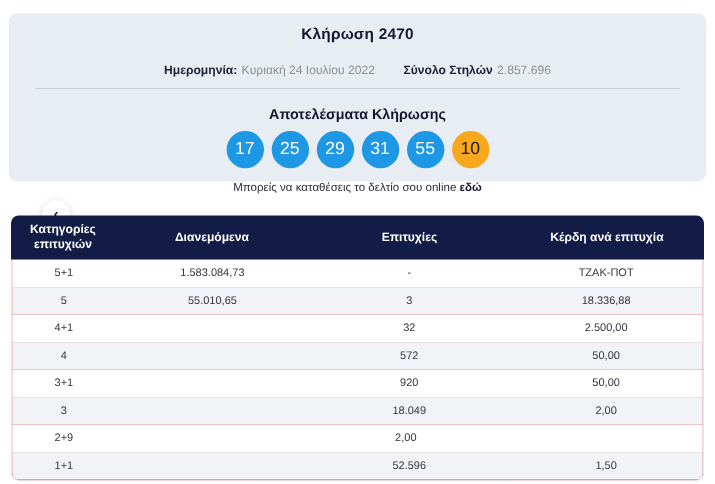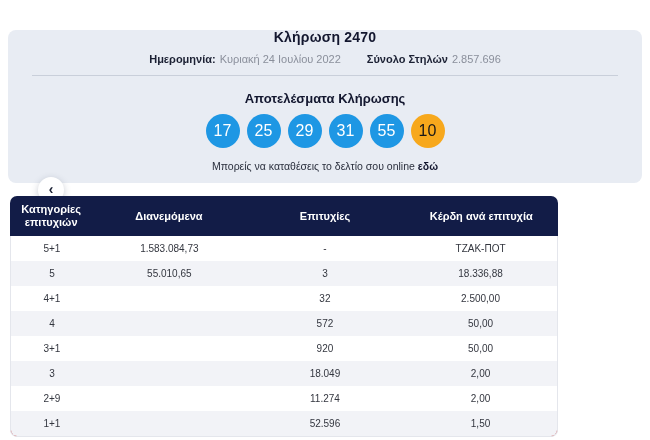--- a/index.html
+++ b/index.html
@@ -7,35 +7,36 @@
   body {
     background: #ffffff;
     font-family: "Liberation Sans", sans-serif;
     position: relative;
     overflow: hidden;
   }
 
   
   .panel {
     position: absolute;
-    left: 8px; top: 30px;
+    left: 8px; top: 12px;
     width: 634px; height: 153px;
     background: #e8ecf3;
     border-radius: 8px;
+    padding-top: 11px;
   }
   .draw-title {
     text-align: center;
     font-size: 14px;
     line-height: 15px;
     font-weight: bold;
     color: #12162e;
     letter-spacing: .2px;
   }
   .meta-row {
-    margin-top: 8px;
+    margin-top: 20px;
     display: flex;
     justify-content: center;
     gap: 26px;
     font-size: 11px;
     line-height: 13px;
   }
   .meta-label { font-weight: bold; color: #1b2033; }
   .meta-value { color: #8a8f9b; margin-left: 4px; }
   .divider {
     margin: 9px 24px 0 24px;
@@ -92,21 +93,21 @@
     font-size: 14px;
     font-weight: bold;
     line-height: 1;
     padding-bottom: 2px;
   }
 
   
   .table {
     position: absolute;
     left: 10px; top: 196px;
-    width: 548px;
+    width: 630px;
   }
   .thead {
     display: flex;
     align-items: center;
     height: 40px;
     background: #121c47;
     border-radius: 7px 7px 0 0;
     color: #ffffff;
     font-size: 11px;
     font-weight: bold;
@@ -215,21 +216,20 @@
     </div>
     <div class="tr">
       <div class="td c1">3</div>
       <div class="td c2"></div>
       <div class="td c3">18.049</div>
       <div class="td c4">2,00</div>
     </div>
     <div class="tr">
       <div class="td c1">2+9</div>
       <div class="td c2"></div>
-      <div class="td c3">11.274</div>
       <div class="td c4">2,00</div>
     </div>
     <div class="tr">
       <div class="td c1">1+1</div>
       <div class="td c2"></div>
       <div class="td c3">52.596</div>
       <div class="td c4">1,50</div>
     </div>
   </div>
 </div>

